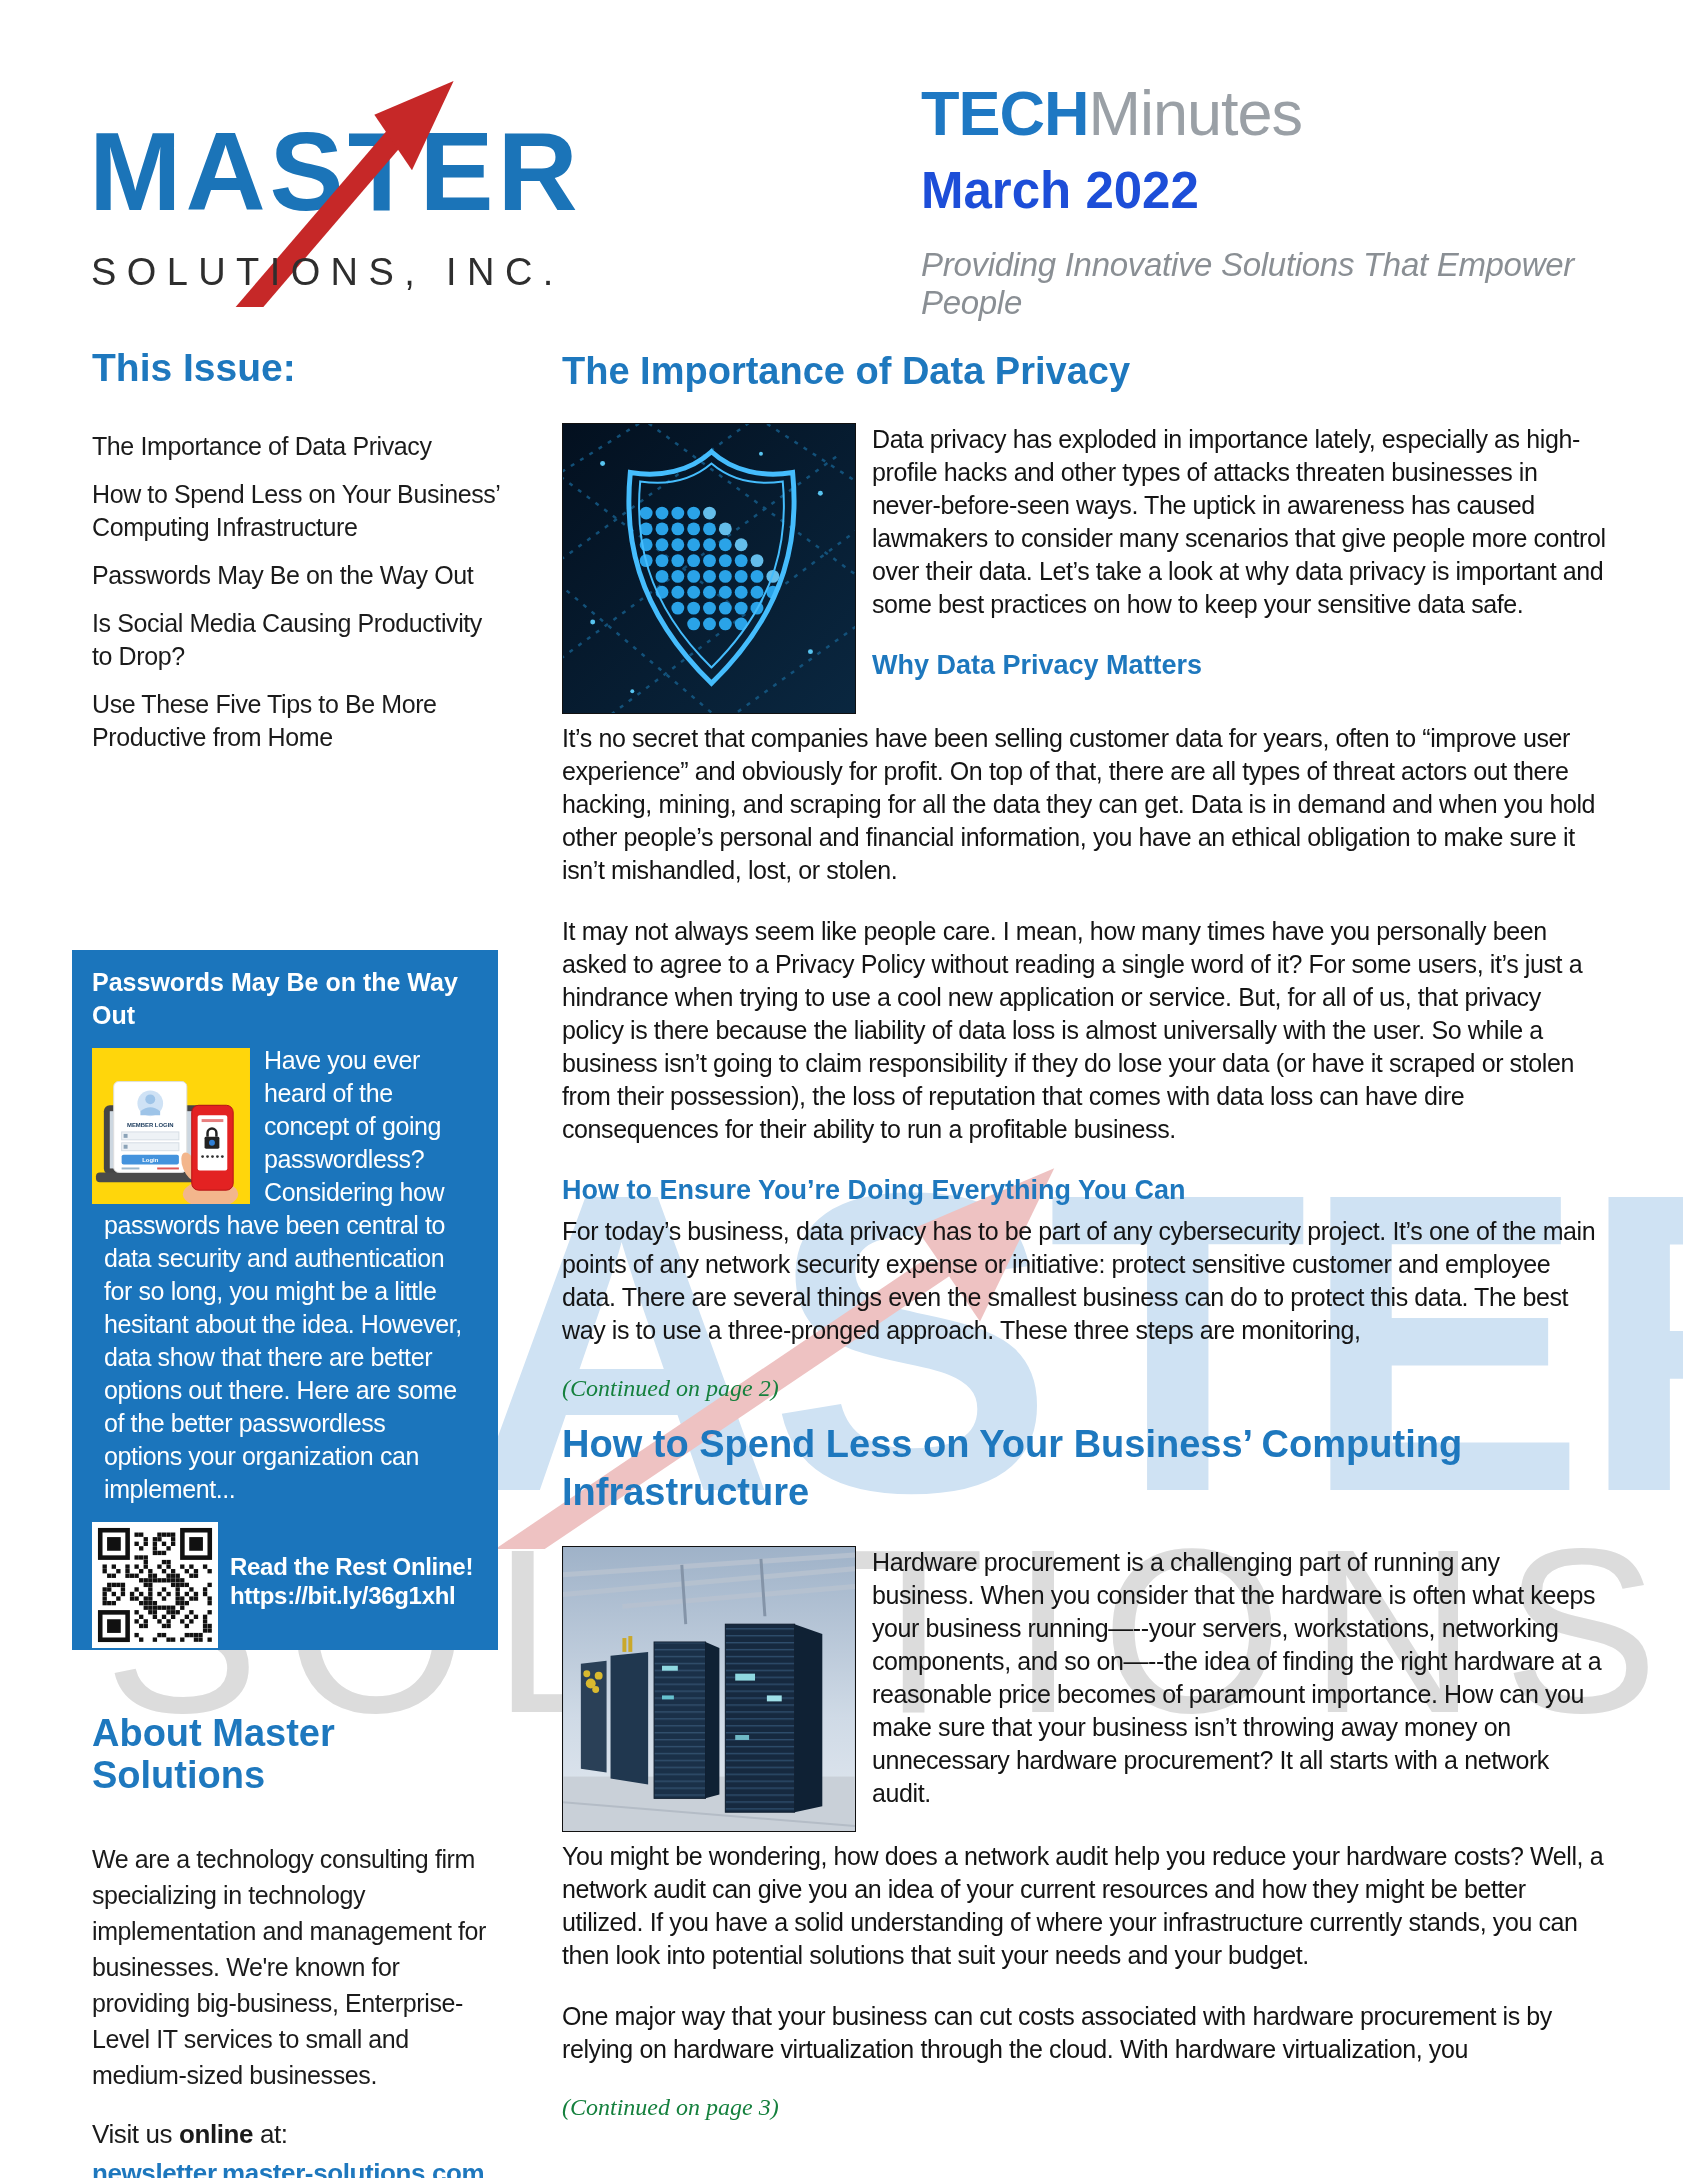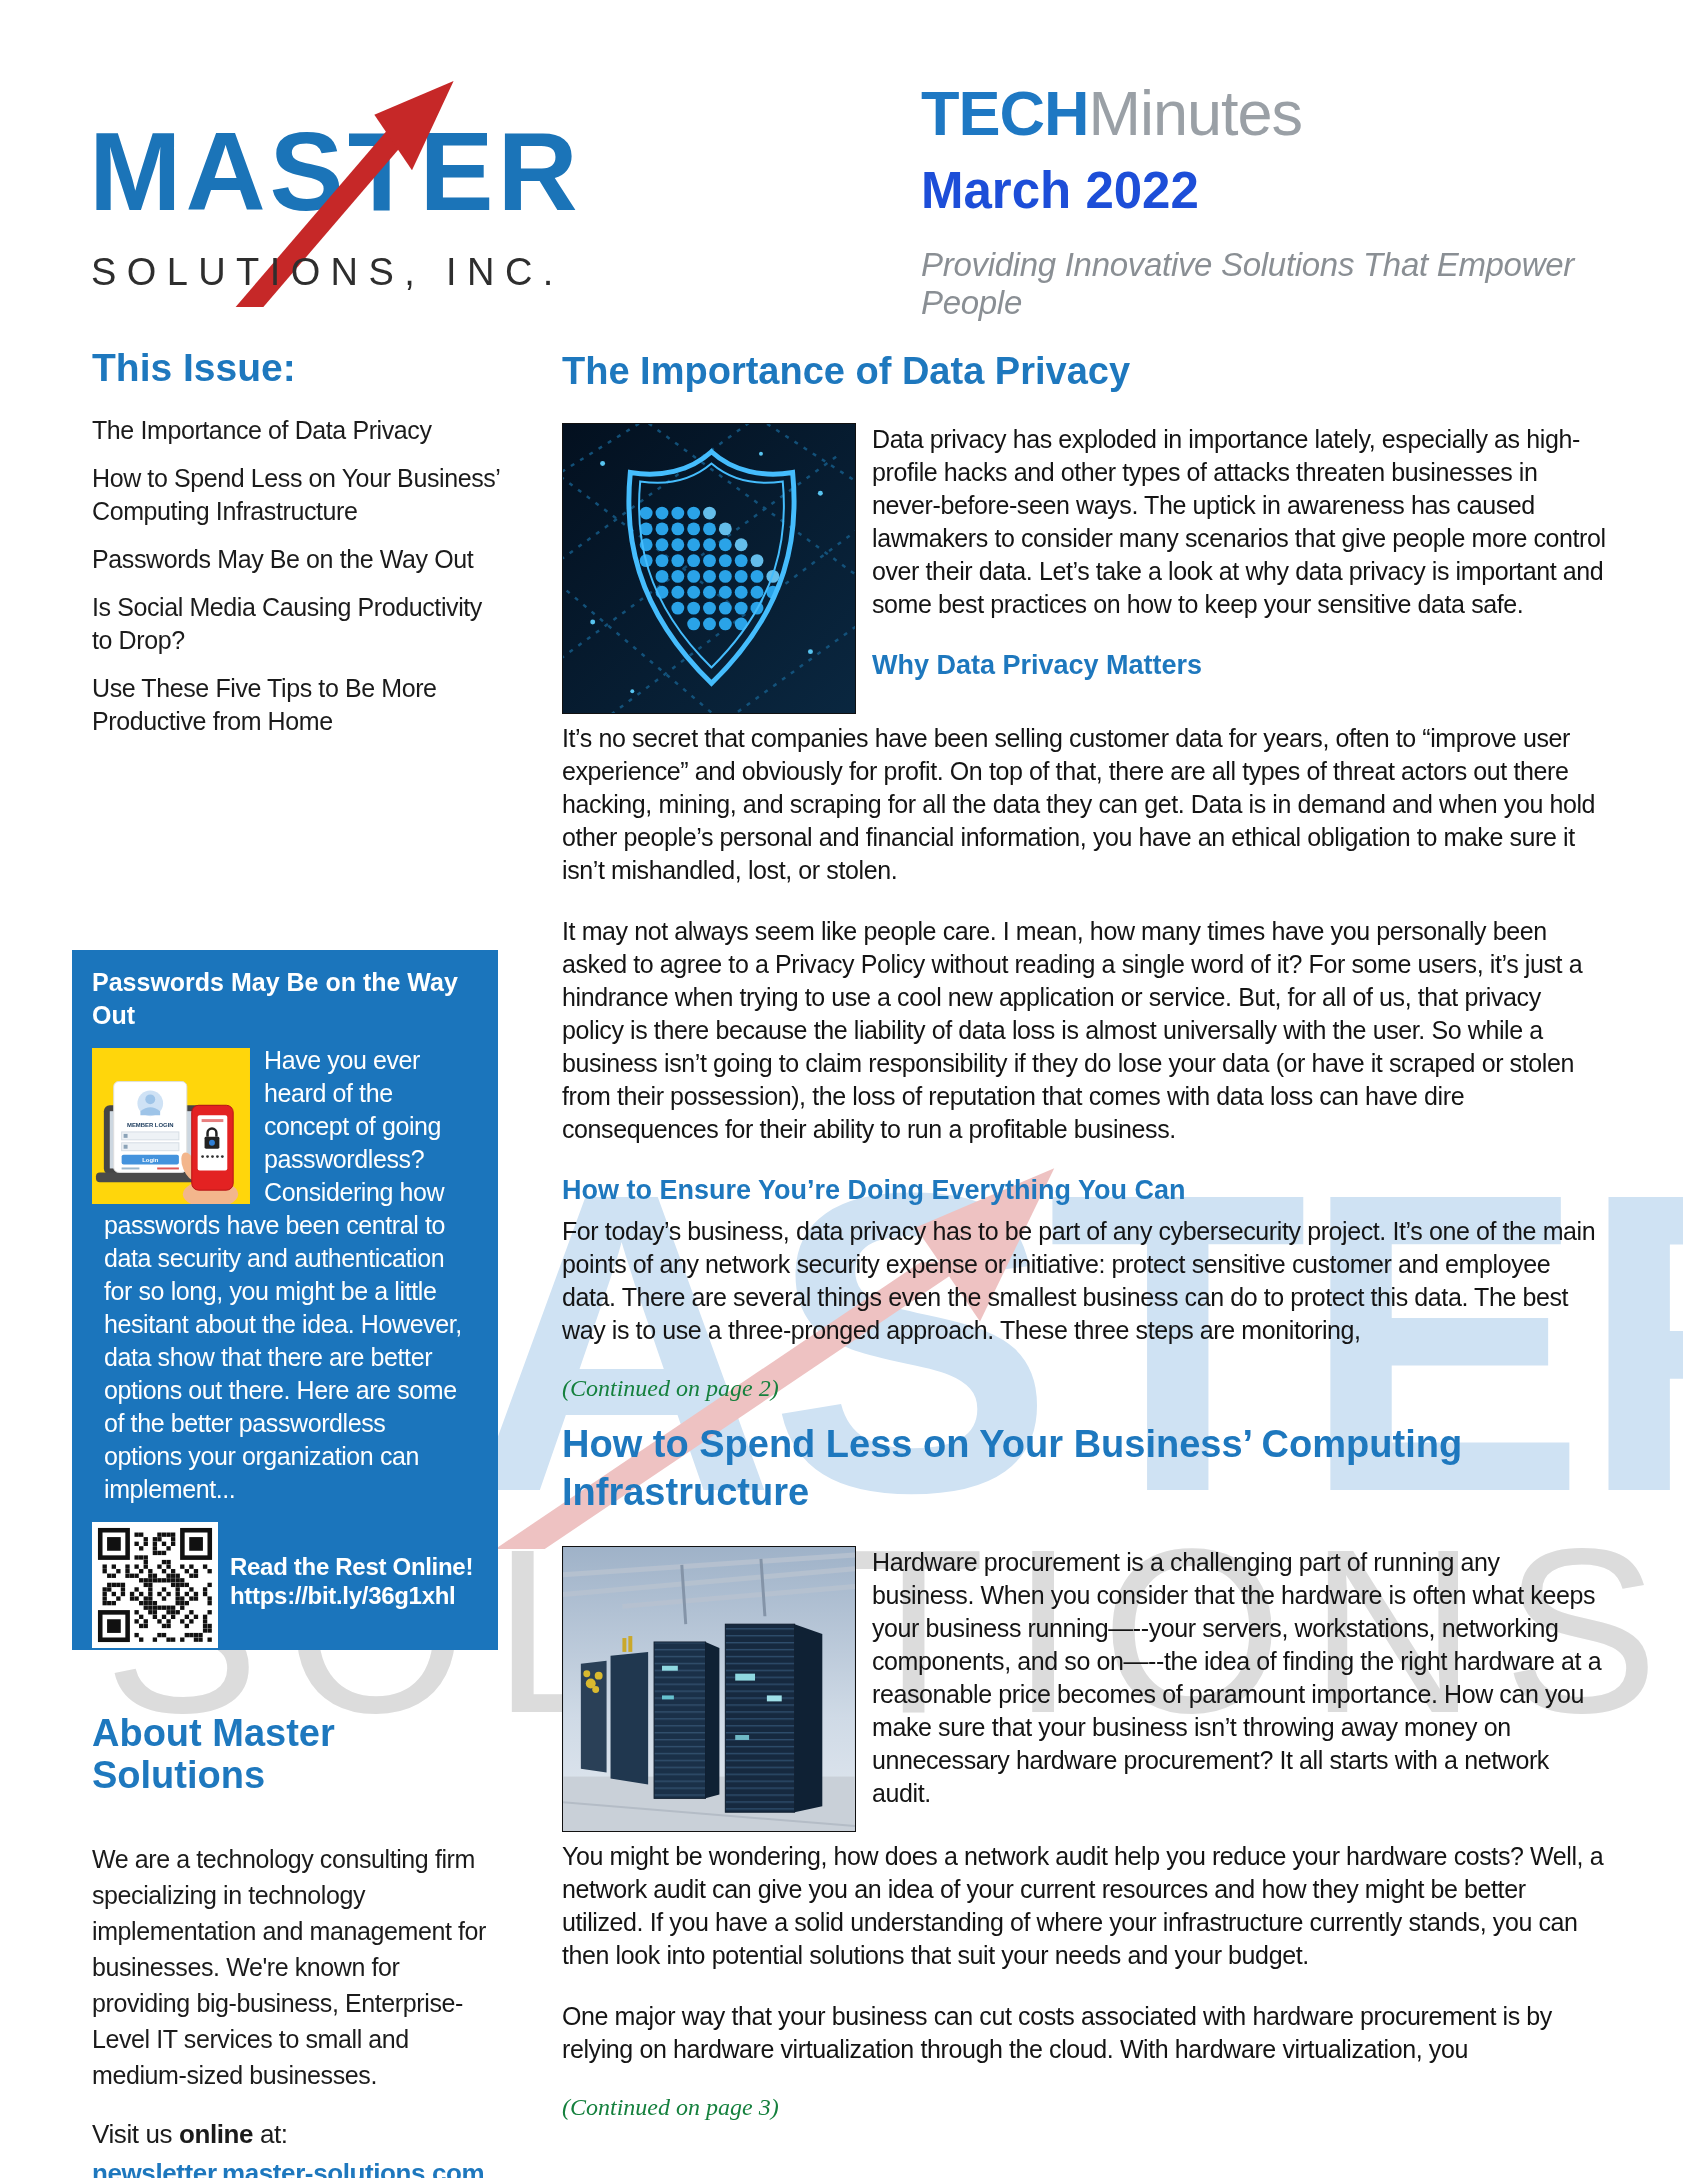--- a/index.html
+++ b/index.html
@@ -26,21 +26,21 @@
   #masthead{right:69px;top:79px;width:693px;text-align:left;}
   .mast-title{font-size:63px;line-height:1.08;letter-spacing:-1px;white-space:nowrap;}
   .mast-title .t-bold{font-weight:bold;color:#1e78c3;}
   .mast-title .t-light{font-weight:400;color:#9aa0a6;}
   .mast-date{font-size:51px;font-weight:bold;color:#1d4ed8;margin-top:14px;}
   .mast-tag{font-size:33px;font-style:italic;color:#8a8f94;margin-top:26px;letter-spacing:-0.3px;}
 
   
   #sidebar{left:92px;top:347px;width:416px;}
   .h-blue{color:#1e78be;font-weight:bold;margin:0;}
-  #sidebar h2{font-size:39px;line-height:1.1;margin-bottom:24px;}
+  #sidebar h2{font-size:39px;line-height:1.1;margin-bottom:40px;}
   .toc{list-style:none;margin:0;padding:0;}
   .toc li{font-size:25px;line-height:33px;letter-spacing:-0.4px;margin-bottom:15px;color:#1b1b1b;}
 
   #password-box{left:72px;top:950px;width:426px;height:700px;background:#1b75bc;
                 box-sizing:border-box;padding:16px 20px;color:#ffffff;}
   .pbox-title{font-size:25px;font-weight:bold;line-height:33px;margin:0 0 12px 0;}
   .pbox-img{float:left;width:158px;height:156px;margin:4px 14px 4px 0;}
   .pbox-body{font-size:25px;line-height:33px;letter-spacing:-0.4px;margin:12px;}
   .qr-row{display:flex;margin-top:16px;clear:both;}
   .qr-box{width:126px;height:126px;background:#ffffff;flex:0 0 auto;}

